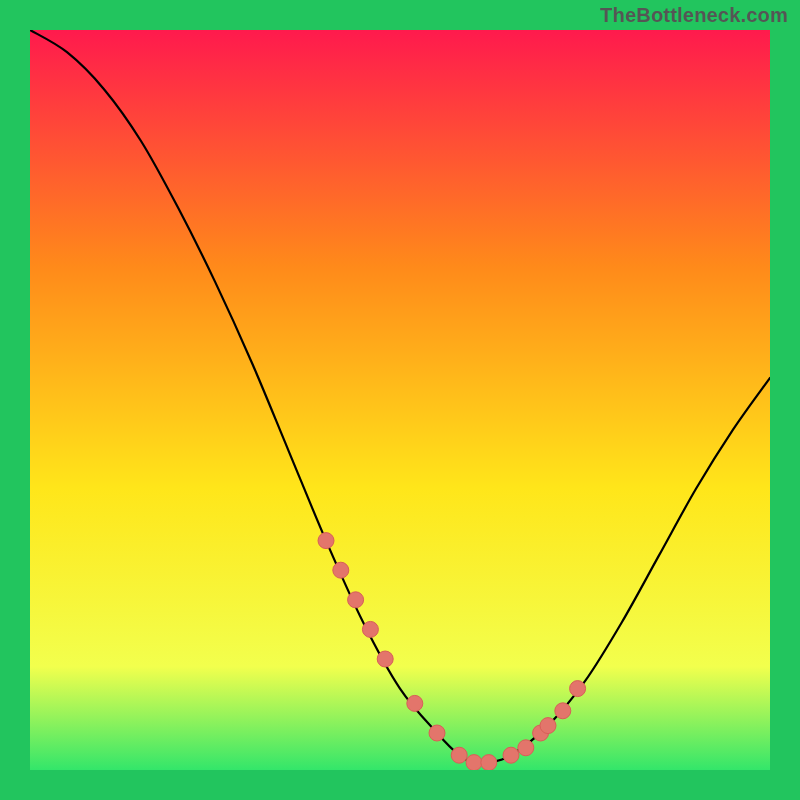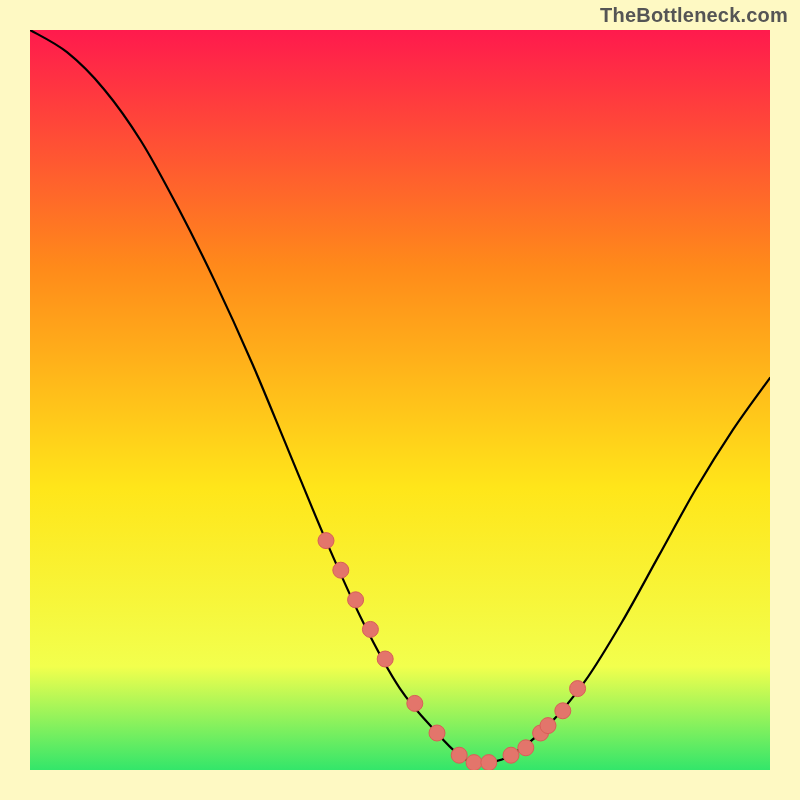--- a/index.html
+++ b/index.html
@@ -1,21 +1,21 @@
 <!DOCTYPE html>
 <html><head>
 <meta charset="utf-8">
 <style>
   * { margin: 0; padding: 0; box-sizing: border-box; }
   html, body { width: 800px; height: 800px; overflow: hidden; background: #000; }
   .frame {
     position: relative;
     width: 800px;
     height: 800px;
-    background: #fef9c3;
+    background: #22c55e;
   }
   .watermark {
     position: absolute;
     top: 4px;
     right: 12px;
     font-family: Arial, Helvetica, sans-serif;
     font-size: 20px;
     font-weight: bold;
     color: #555;
     letter-spacing: 0.2px;

